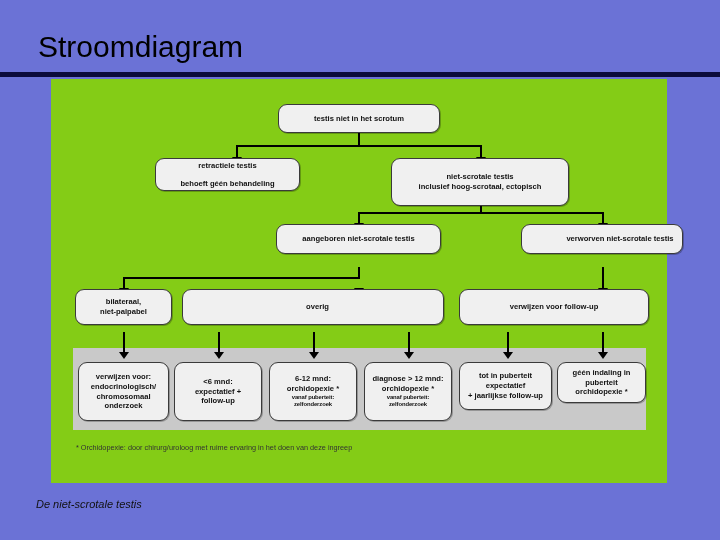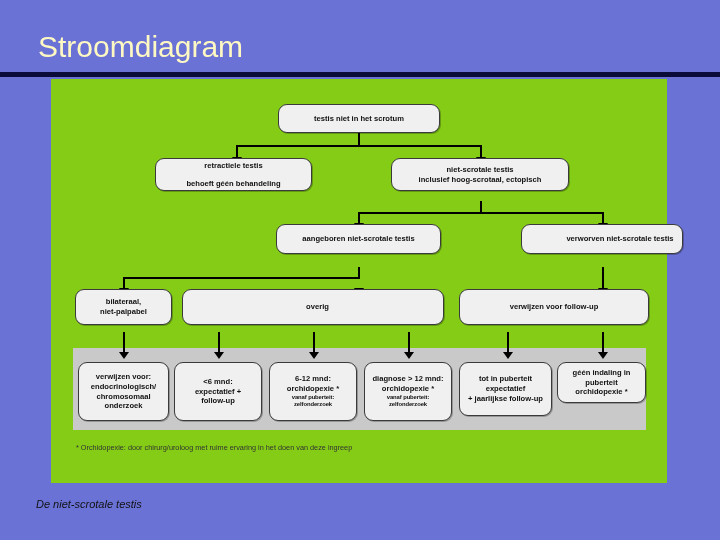--- a/index.html
+++ b/index.html
@@ -9,21 +9,21 @@
     font-family:"Liberation Sans", sans-serif;
     overflow:hidden;
     position:relative;
   }
   .slide{position:absolute;inset:0;}
 
   
   .title{
     position:absolute;left:38px;top:30px;
     font-size:30px;
-    color:#fef9c3;
+    color:#000000;
     font-family:"Liberation Sans", sans-serif;
     letter-spacing:0px;
     white-space:nowrap;
   }
   .title-rule{
     position:absolute;left:0;top:72px;width:720px;height:5px;
     background:#0b0b3a;
   }
 
   
@@ -134,26 +134,26 @@
 
       <div class="vline" style="left:456px;top:253px;height:21px;"></div>
       <div class="arrow" style="left:452px;top:273px;"></div>
       <div class="vline" style="left:551px;top:253px;height:21px;"></div>
       <div class="arrow" style="left:547px;top:273px;"></div>
 
       <div class="node" style="left:227px;top:25px;width:162px;height:29px;">
         <span class="ln">testis niet in het scrotum</span>
       </div>
 
-      <div class="node" style="left:104px;top:79px;width:157px;height:33px;gap:8px;">
+      <div class="node" style="left:104px;top:79px;width:145px;height:33px;gap:8px;">
         <span class="ln">retractiele testis</span>
         <span class="ln">behoeft géén behandeling</span>
       </div>
 
-      <div class="node" style="left:340px;top:79px;width:178px;height:33px;">
+      <div class="node" style="left:340px;top:79px;width:178px;height:48px;">
         <span class="ln">niet-scrotale testis</span>
         <span class="ln">inclusief hoog-scrotaal, ectopisch</span>
       </div>
 
       <div class="node" style="left:225px;top:145px;width:165px;height:30px;text-align:center;">
         <span class="ln">aangeboren niet-scrotale testis</span>
       </div>
 
       <div class="node" style="left:470px;top:145px;width:162px;height:30px;padding-left:39px;">
         <span class="ln">verworven niet-scrotale testis</span>
@@ -192,21 +192,21 @@
         <span class="ln sm">zelfonderzoek</span>
       </div>
 
       <div class="node" style="left:313px;top:283px;width:88px;height:59px;">
         <span class="ln">diagnose &gt; 12 mnd:</span>
         <span class="ln">orchidopexie *</span>
         <span class="ln sm">vanaf puberteit:</span>
         <span class="ln sm">zelfonderzoek</span>
       </div>
 
-      <div class="node" style="left:408px;top:283px;width:93px;height:54px;">
+      <div class="node" style="left:408px;top:283px;width:93px;height:48px;">
         <span class="ln">tot in puberteit</span>
         <span class="ln">expectatief</span>
         <span class="ln">+ jaarlijkse follow-up</span>
       </div>
 
       <div class="node" style="left:506px;top:283px;width:89px;height:41px;">
         <span class="ln">géén indaling in</span>
         <span class="ln">puberteit</span>
         <span class="ln">orchidopexie *</span>
       </div>

